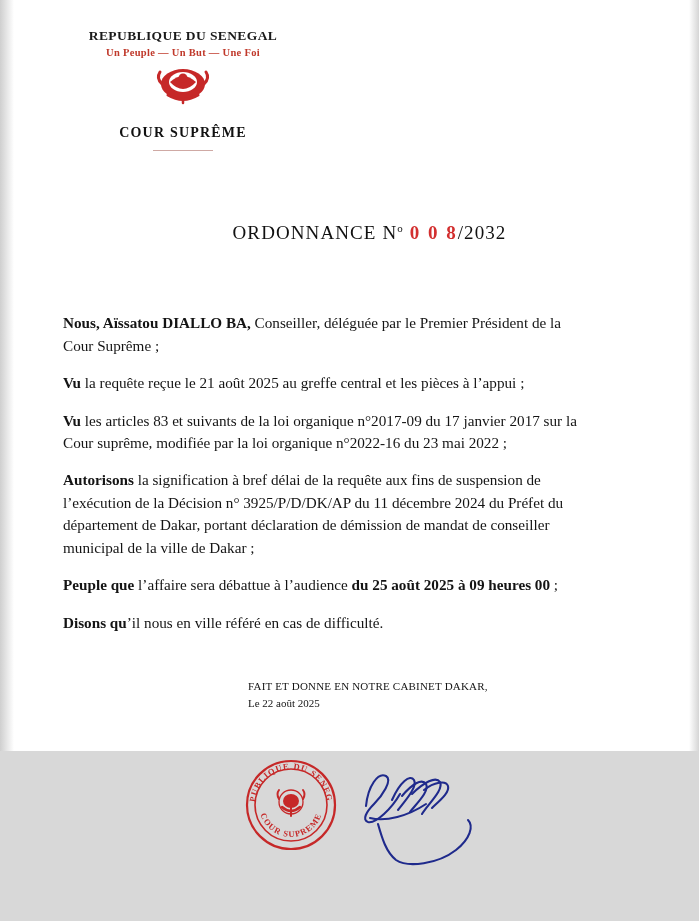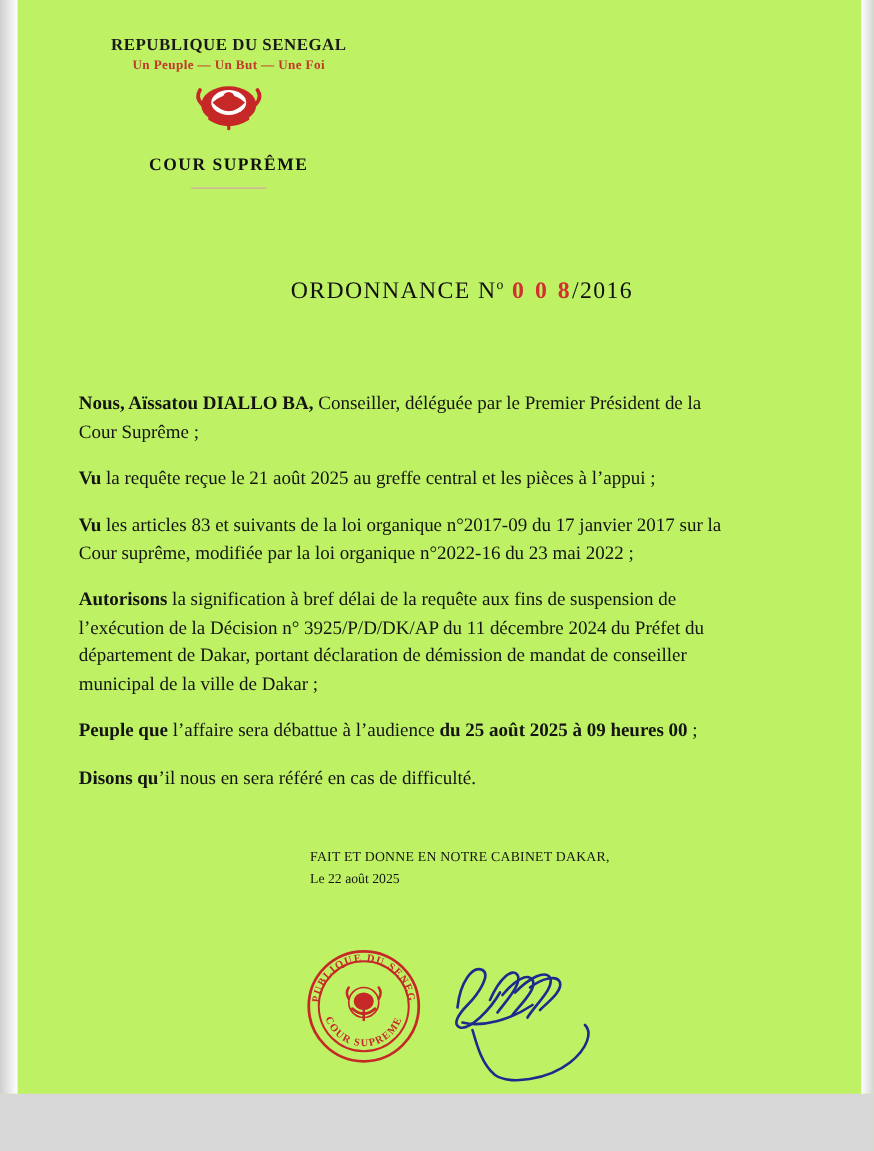--- a/index.html
+++ b/index.html
@@ -9,22 +9,22 @@
   }
   body {
     width: 699px;
     height: 921px;
     overflow: hidden;
     font-family: "Liberation Serif", serif;
   }
   #page {
     position: relative;
     width: 699px;
-    height: 875px;
-    background: #bef264;
+    height: 751px;
+    background: #ffffff;
     box-sizing: border-box;
   }
   
   #page::before {
     content: "";
     position: absolute;
     left: 0; top: 0; bottom: 0;
     width: 14px;
     background: linear-gradient(to right, #cfcfcf, #ffffff);
     pointer-events: none;
@@ -173,21 +173,21 @@
         <path d="M28 31 q15 9 30 0" stroke="#c62828" stroke-width="3" fill="none" stroke-linecap="round"></path>
         <path d="M43 30 l0 9" stroke="#c62828" stroke-width="2.5" stroke-linecap="round"></path>
       </svg>
     </div>
 
     <div class="lh-court">COUR SUPRÊME</div>
     <div class="lh-rule"></div>
   </div>
 
   <div class="ord-title">
-    <span>ORDONNANCE N</span><sup>o</sup>&nbsp;<span class="num-red">0 0 8</span><span>/2016</span>
+    <span>ORDONNANCE N</span><sup>o</sup>&nbsp;<span class="num-red">0 0 8</span><span>/2032</span>
   </div>
 
   <div class="body-text">
 
     <p class="para">
       <span class="b">Nous, Aïssatou DIALLO BA,</span><span> Conseiller, déléguée par le Premier Président de la Cour Suprême ;</span>
     </p>
 
     <p class="para">
       <span class="b">Vu</span><span> la requête reçue le 21 août 2025 au greffe central et les pièces à l’appui ;</span>
@@ -199,21 +199,21 @@
 
     <p class="para">
       <span class="b">Autorisons</span><span> la signification à bref délai de la requête aux fins de suspension de l’exécution de la Décision n° 3925/P/D/DK/AP du 11 décembre 2024 du Préfet du département de Dakar, portant déclaration de démission de mandat de conseiller municipal de la ville de Dakar ;</span>
     </p>
 
     <p class="para">
       <span class="b">Peuple que</span><span> l’affaire sera débattue à l’audience </span><span class="b">du 25 août 2025 à 09 heures 00</span><span> ;</span>
     </p>
 
     <p class="para">
-      <span class="b">Disons qu</span><span>’il nous en sera référé en cas de difficulté.</span>
+      <span class="b">Disons qu</span><span>’il nous en ville référé en cas de difficulté.</span>
     </p>
 
   </div>
 
   <div class="closing">
     <div class="line1">FAIT ET DONNE EN NOTRE CABINET DAKAR,</div>
     <div>Le 22 août 2025</div>
   </div>
 
   <div class="stamp">

